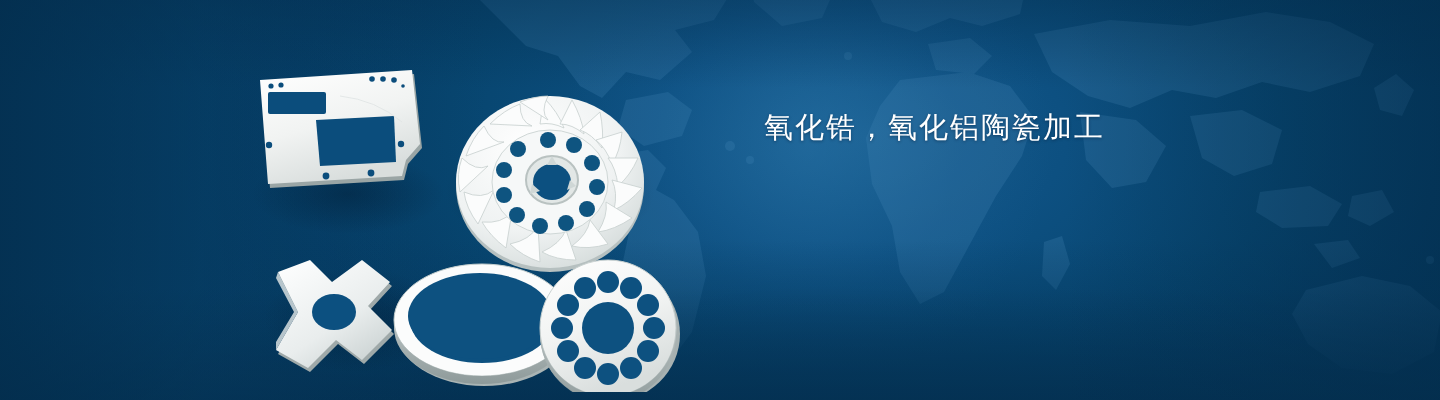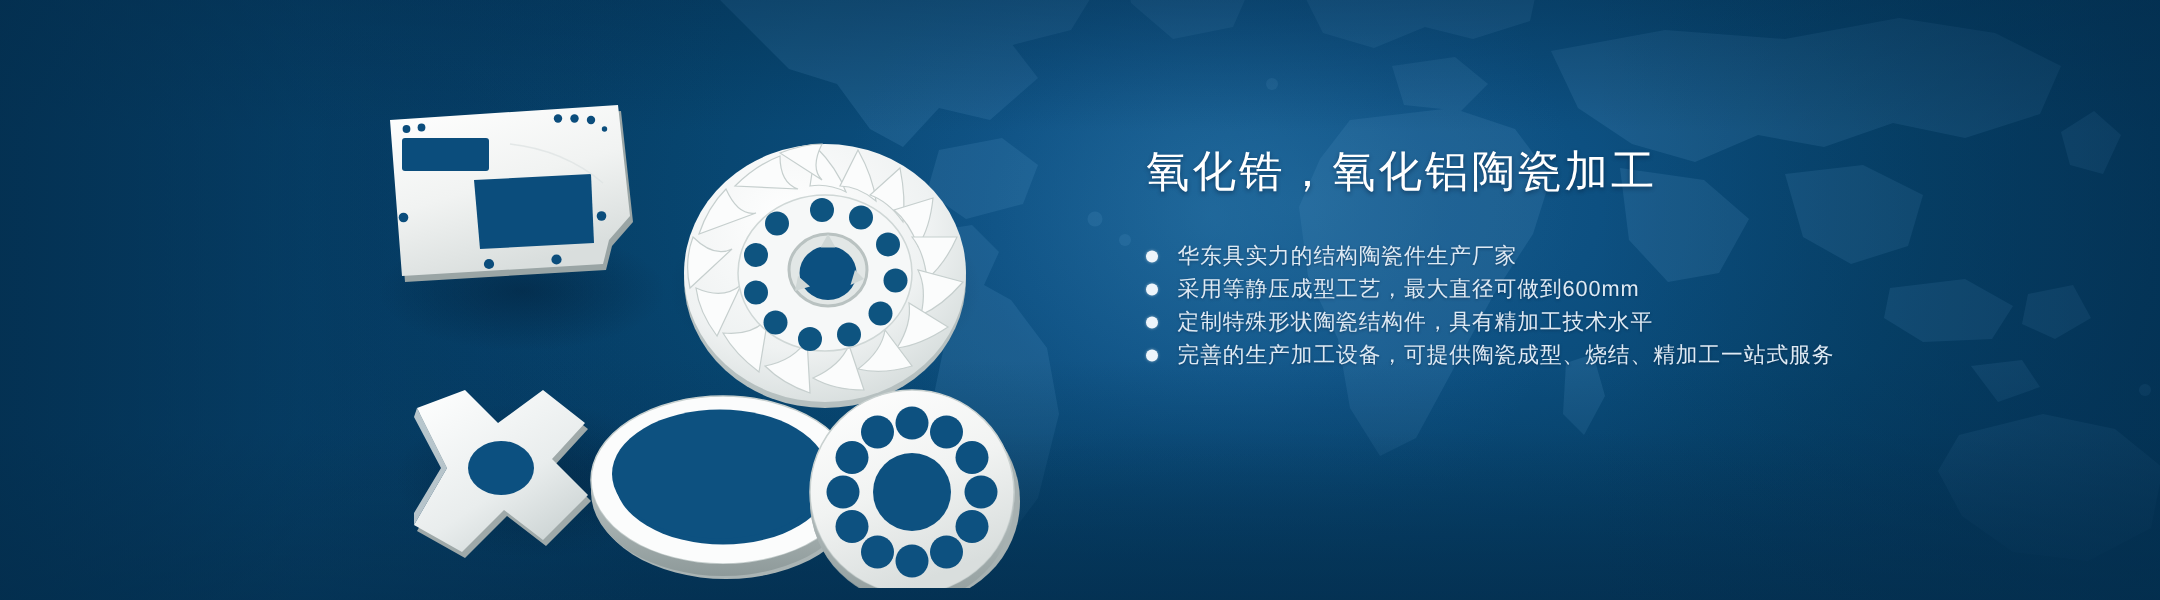--- a/index.html
+++ b/index.html
@@ -51,21 +51,21 @@
   .products {
     position: absolute;
     left: 236px; top: 52px;
     width: 460px; height: 340px;
   }
   .products svg { width: 100%; height: 100%; display: block; }
 
   
   .copy {
     position: absolute;
-    left: 764px; top: 96px;
+    left: 764px; top: 108px;
     width: 620px;
   }
   .headline {
     color: #ffffff;
     font-size: 29px;
     line-height: 38px;
     letter-spacing: 2px;
     font-weight: 400;
     white-space: nowrap;
     text-shadow: 0 1px 3px rgba(0,20,45,0.45);
@@ -285,33 +285,15 @@
           <circle cx="-23" cy="-40" r="11"></circle>
         </g>
         <path d="M-68,0 a68,68 0 0,0 68,68 a68,68 0 0,0 68,-68 l0,6 a68,68 0 0,1 -68,68 a68,68 0 0,1 -68,-68 Z" fill="url(#edge)" opacity="0.85"></path>
       </g>
     </svg>
   </div>
 
   <div class="copy">
     <div class="headline">氧化锆，氧化铝陶瓷加工</div>
 
-    <ul class="bullets">
-      <li>
-        <span class="dot"></span>
-        <span class="btxt">华东具实力的结构陶瓷件生产厂家</span>
-      </li>
-      <li>
-        <span class="dot"></span>
-        <span class="btxt">采用等静压成型工艺，最大直径可做到600mm</span>
-      </li>
-      <li>
-        <span class="dot"></span>
-        <span class="btxt">定制特殊形状陶瓷结构件，具有精加工技术水平</span>
-      </li>
-      <li>
-        <span class="dot"></span>
-        <span class="btxt">完善的生产加工设备，可提供陶瓷成型、烧结、精加工一站式服务</span>
-      </li>
-    </ul>
   </div>
 
 </div>
 
 </body></html>

